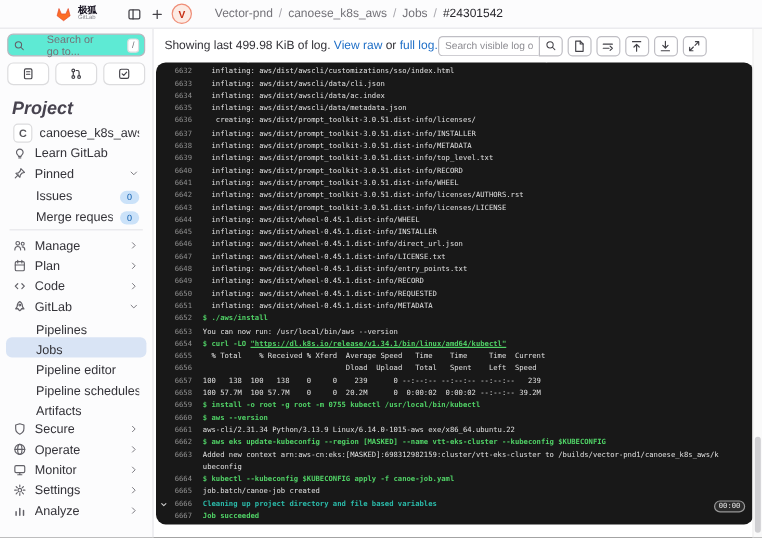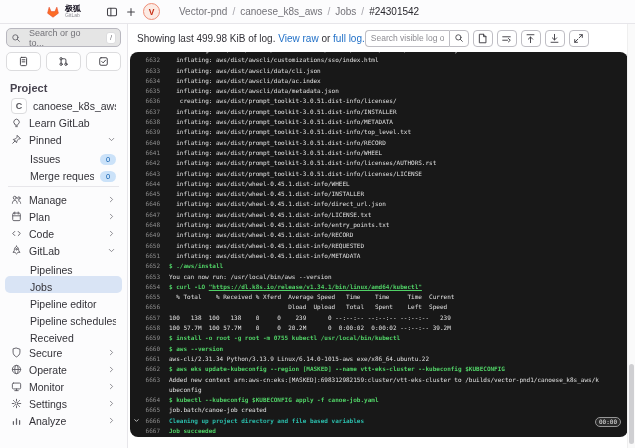--- a/index.html
+++ b/index.html
@@ -18,29 +18,29 @@
   .tb-btn{display:flex;align-items:center;justify-content:center;width:14px;height:14px;}
   .avatar{width:15px;height:15px;border-radius:50%;background:#fcebe4;border:1px solid #ef8d76;
     color:#c62d12;font-size:8.5px;font-weight:700;display:flex;align-items:center;justify-content:center;}
   .breadcrumbs{display:flex;align-items:flex-end;gap:5px;padding-left:12px;font-size:10px;color:#737278;}
   .crumb{cursor:pointer;}
   .crumb.current{color:#28272d;font-weight:400;}
   .crumb-sep{color:#a8a7ad;}
   
   .sidebar{position:absolute;left:0;top:24px;bottom:0;width:128px;background:#fcfcfd;
     border-right:1px solid #e7e6ea;box-sizing:border-box;padding-top:4px;}
-  .search-box{margin:0 6px;height:17px;border:1px solid #b8b7bf;border-radius:5px;background:#e5e5e5;
-    display:flex;align-items:center;gap:8px;padding:0 4px;color:#737278;font-size:9px;}
+  .search-box{margin:0 6px;height:17px;border:1px solid #b8b7bf;border-radius:5px;background:#5eead4;
+    display:flex;align-items:center;gap:18px;padding:0 4px;color:#737278;font-size:9px;}
   .search-box .mag{display:flex;color:#626168;}
   .slash-badge{margin-left:auto;border:1px solid #dcdcde;border-radius:3px;font-size:7.5px;
     padding:0 3px;height:10px;line-height:10px;color:#737278;background:#fff;}
   .shortcut-row{display:flex;gap:5px;margin:5px 6px;}
   .shortcut-btn{flex:1;height:17px;border:1px solid #dcdcde;border-radius:5px;background:#fff;
     display:flex;align-items:center;justify-content:center;color:#434248;}
-  .section-label{font-size:11px;font-weight:700;color:#47434f;padding:6px 10px 3px;}
+  .section-label{font-size:15px;font-weight:700;color:#47434f;padding:6px 10px 3px;font-style:italic;}
   .side-item{height:17px;display:flex;align-items:center;gap:6px;padding:0 6px;margin:0 5px;
     font-size:10.5px;color:#333238;border-radius:5px;cursor:pointer;}
   .side-item .icon{width:12px;flex:none;display:flex;color:#626168;}
   .side-label{white-space:nowrap;overflow:hidden;}
   .sub-item{padding-left:25px;align-items:flex-end;}
   .side-item.active{background:#d9e4f5;}
   .chev{margin-left:auto;display:flex;color:#737278;}
   .count-badge{margin-left:auto;background:#cbe2f9;color:#0b5cad;font-size:7.5px;height:11px;
     min-width:12px;padding:0 2px;border-radius:6px;display:flex;align-items:center;justify-content:center;}
   .proj-avatar{width:14px;height:14px;flex:none;border:1px solid #dcdcde;border-radius:4px;background:#fff;
@@ -262,21 +262,21 @@
       <div class="side-item sub-item active">
         <span class="side-label">Jobs</span>
       </div>
       <div class="side-item sub-item">
         <span class="side-label">Pipeline editor</span>
       </div>
       <div class="side-item sub-item">
         <span class="side-label">Pipeline schedules</span>
       </div>
       <div class="side-item sub-item">
-        <span class="side-label">Received</span>
+        <span class="side-label">Artifacts</span>
       </div>
       <div class="side-item">
         <span class="icon">
           <svg viewBox="0 0 16 16" width="11" height="11" fill="none" stroke="currentColor" stroke-width="1.4" stroke-linecap="round" stroke-linejoin="round">
             <path d="M8 1.6 13 3.2v4.3c0 3.4-2.4 5.8-5 6.9-2.6-1.1-5-3.5-5-6.9V3.2Z"></path>
           </svg>
         </span>
         <span class="side-label">Secure</span>
         <span class="chev">
           <svg viewBox="0 0 16 16" width="9" height="9" fill="none" stroke="currentColor" stroke-width="1.4" stroke-linecap="round" stroke-linejoin="round">

